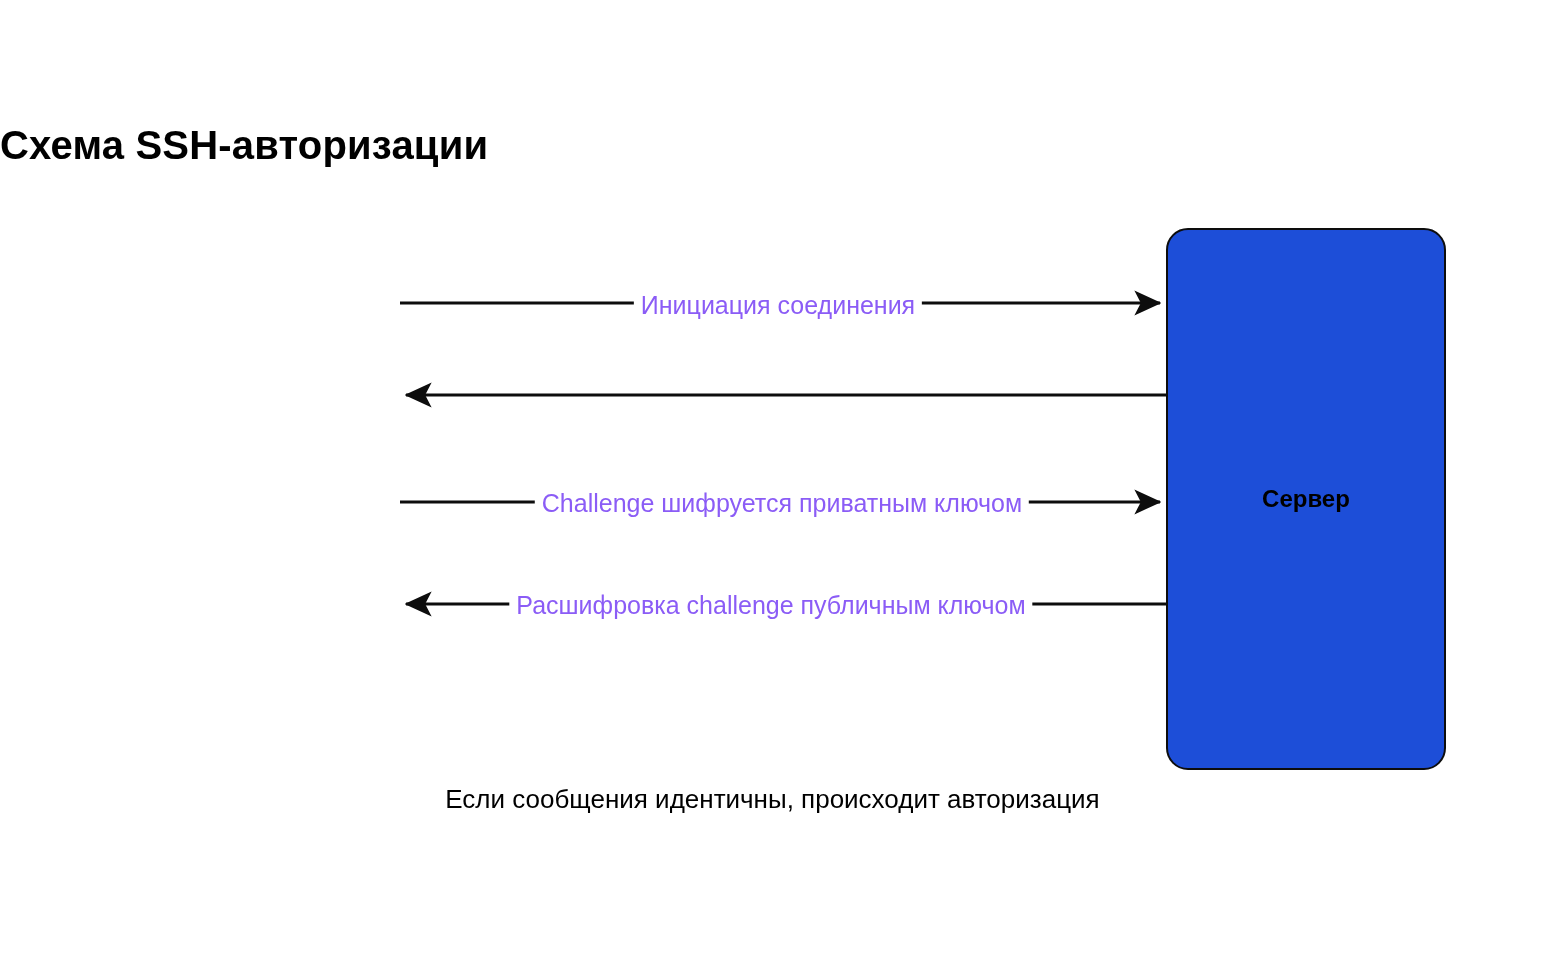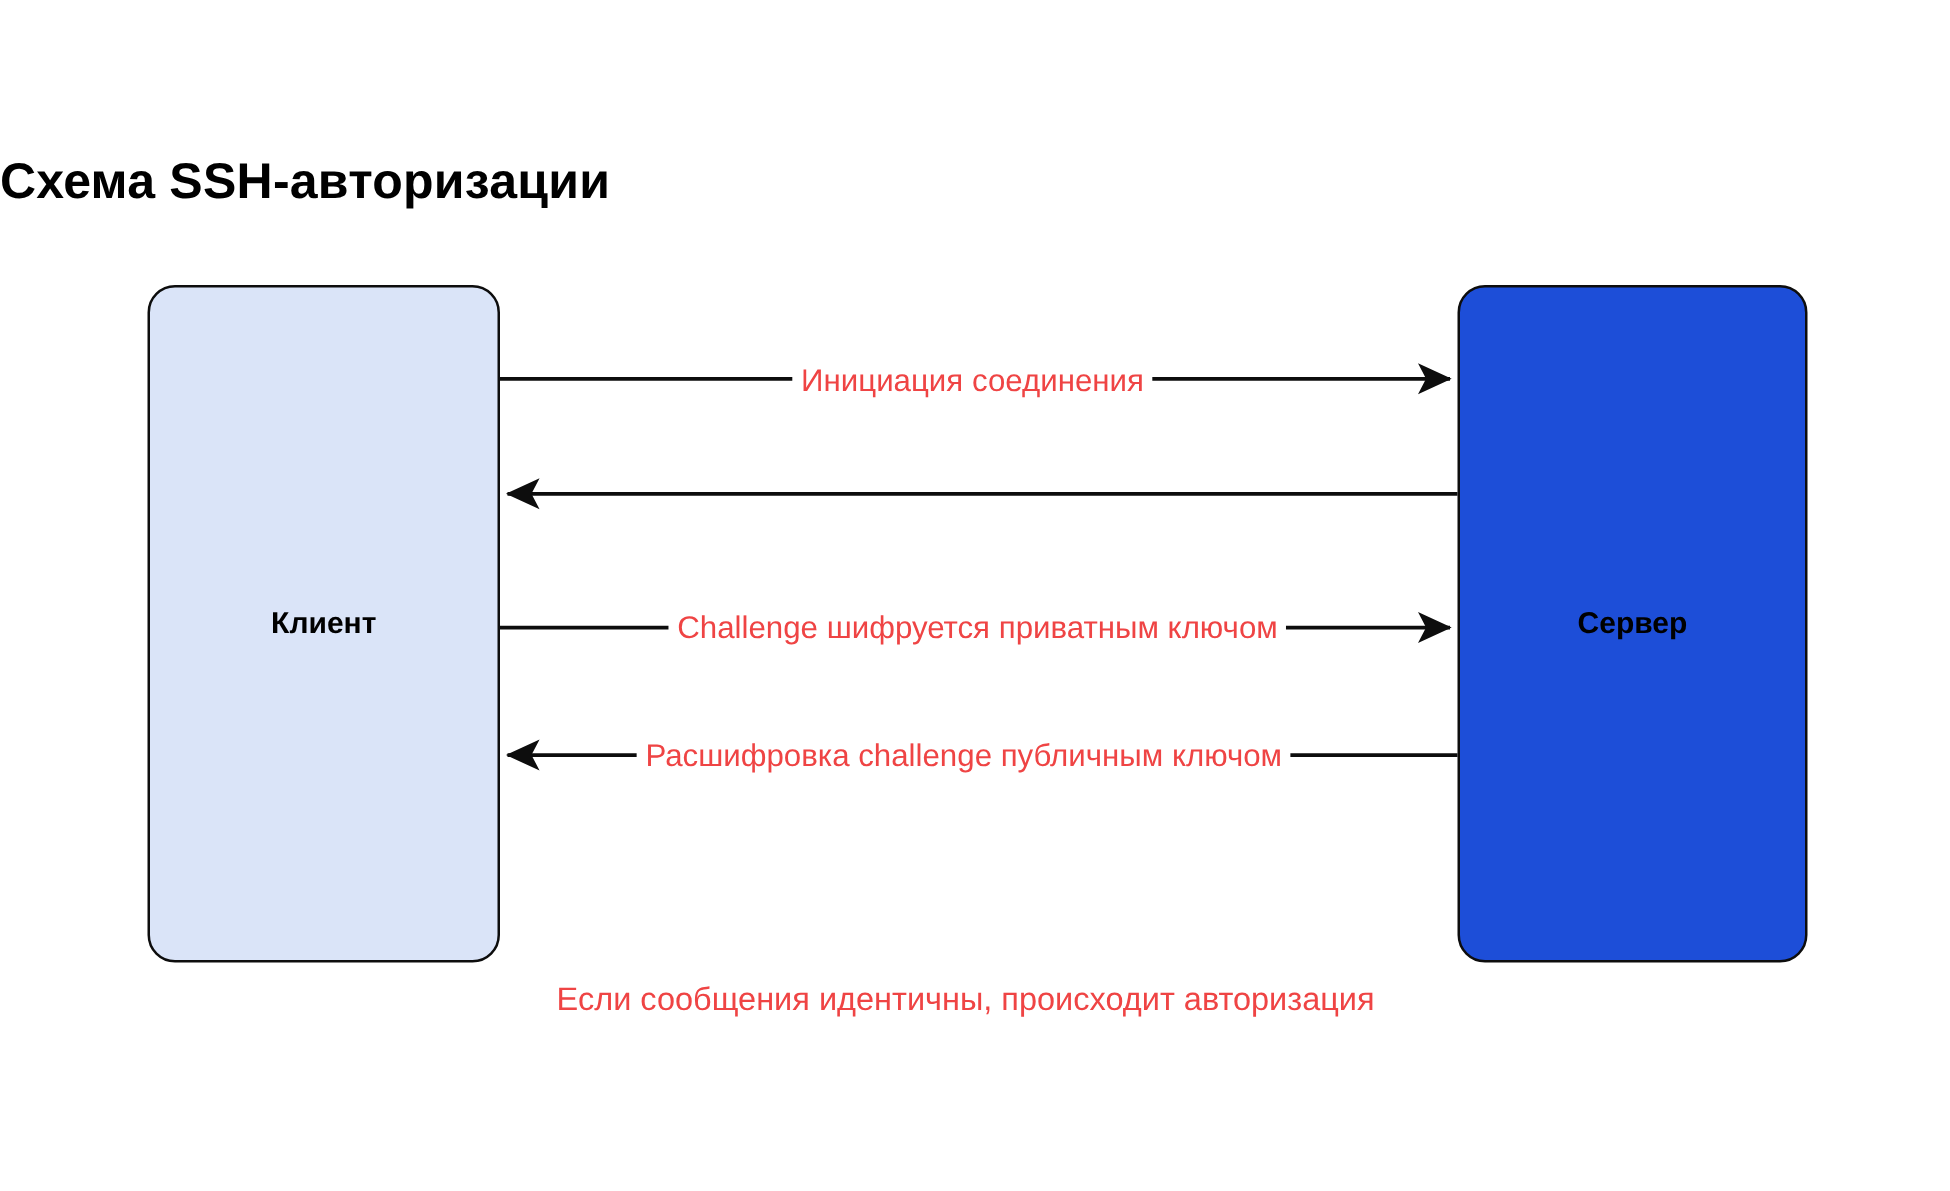--- a/index.html
+++ b/index.html
@@ -76,33 +76,33 @@
     height: 953px;
     overflow: visible;
   }
 
   .flow-label {
     position: absolute;
     transform: translate(-50%, -50%);
     background: #ffffff;
     padding: 0 7px;
     font-size: 25px;
-    color: #ef4444;
+    color: #8b5cf6;
     white-space: nowrap;
     line-height: 1;
   }
 
   .footnote {
     position: absolute;
     left: 0;
     top: 784px;
     width: 1545px;
     text-align: center;
     font-size: 26px;
-    color: #ef4444;
+    color: #000000;
     white-space: nowrap;
   }
 </style>
 </head>
 <body>
 
 <div id="diagram-root">
 
   <div class="diagram-title">Схема SSH-авторизации</div>
 
@@ -125,23 +125,20 @@
     <line x1="1166" y1="604" x2="406" y2="604" stroke="#0d0d0d" stroke-width="3" marker-end="url(#arrow-left)"></line>
   </svg>
 
   <div class="flow-label" style="left:778px; top:305px;">Инициация соединения</div>
 
 
   <div class="flow-label" style="left:782px; top:503px;">Challenge шифруется приватным ключом</div>
 
   <div class="flow-label" style="left:771px; top:605px;">Расшифровка challenge публичным ключом</div>
 
-  <div class="node" id="node-client">
-    <span class="node-label">Клиент</span>
-  </div>
 
   <div class="node" id="node-server">
     <span class="node-label">Сервер</span>
   </div>
 
   <div class="footnote">Если сообщения идентичны, происходит авторизация</div>
 
 </div>
 
 </body></html>

